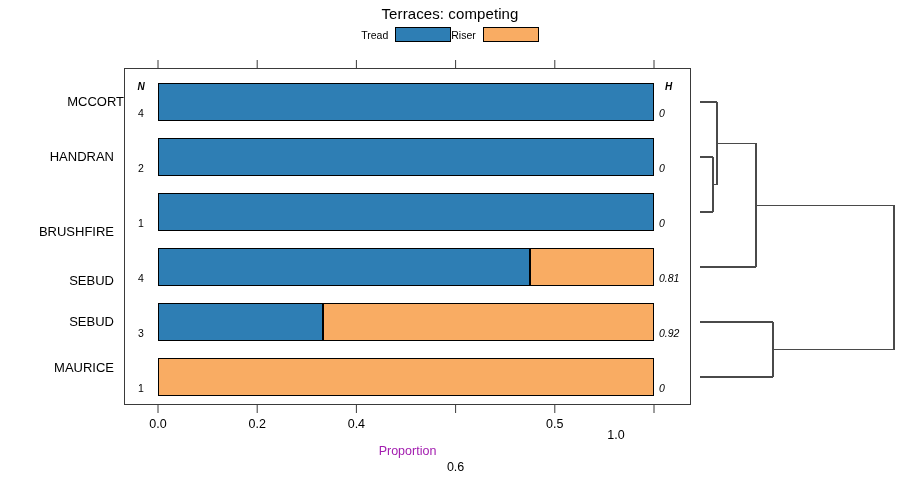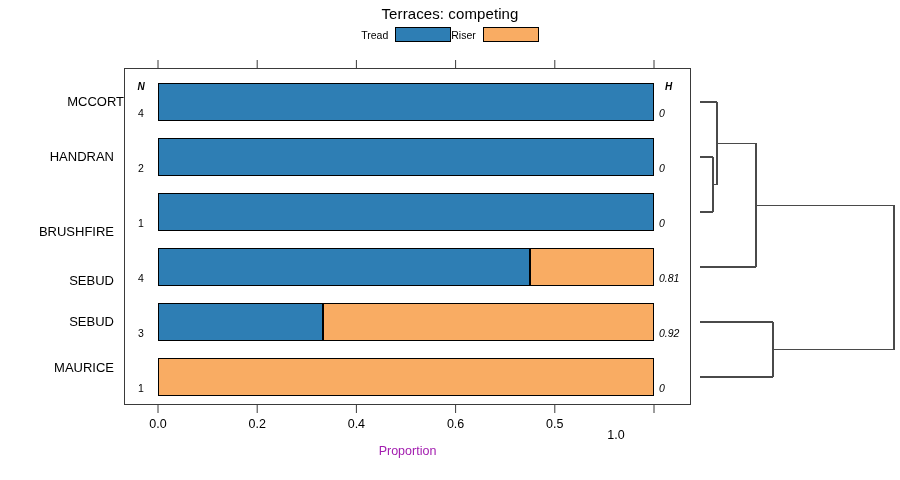--- a/index.html
+++ b/index.html
@@ -224,21 +224,21 @@
       <div class="n-value" style="top: 327px;">3</div>
       <div class="h-value" style="top: 327px;">0.92</div>
       <div class="cat-label" style="top: 360px;">MAURICE</div>
       <div class="n-value" style="top: 382px;">1</div>
       <div class="h-value" style="top: 382px;">0</div>
     </div>
   <div id="x-axis">
       <div class="x-tick-label" style="left: 158px;">0.0</div>
       <div class="x-tick-label" style="left: 257.2px;">0.2</div>
       <div class="x-tick-label" style="left: 356.4px;">0.4</div>
-      <div class="x-tick-label" style="left: 455.6px;">0.6</div>
+      <div class="x-tick-label" style="left: 455.6px; margin-top: 43px;">0.6</div>
       <div class="x-tick-label" style="left: 554.8px;">0.5</div>
       <div class="x-tick-label" style="left: 616px; margin-top: 11px;">1.0</div>
       <svg width="900" height="480" style="position: absolute; left: 0px; top: 0px;">
         <line x1="158" x2="158" y1="405" y2="413" stroke="#3a3a3a" stroke-width="1"></line>
         <line x1="158" x2="158" y1="60" y2="68" stroke="#3a3a3a" stroke-width="1"></line>
         <line x1="257.2" x2="257.2" y1="405" y2="413" stroke="#3a3a3a" stroke-width="1"></line>
         <line x1="257.2" x2="257.2" y1="60" y2="68" stroke="#3a3a3a" stroke-width="1"></line>
         <line x1="356.4" x2="356.4" y1="405" y2="413" stroke="#3a3a3a" stroke-width="1"></line>
         <line x1="356.4" x2="356.4" y1="60" y2="68" stroke="#3a3a3a" stroke-width="1"></line>
         <line x1="455.59999999999997" x2="455.59999999999997" y1="405" y2="413" stroke="#3a3a3a" stroke-width="1"></line>

